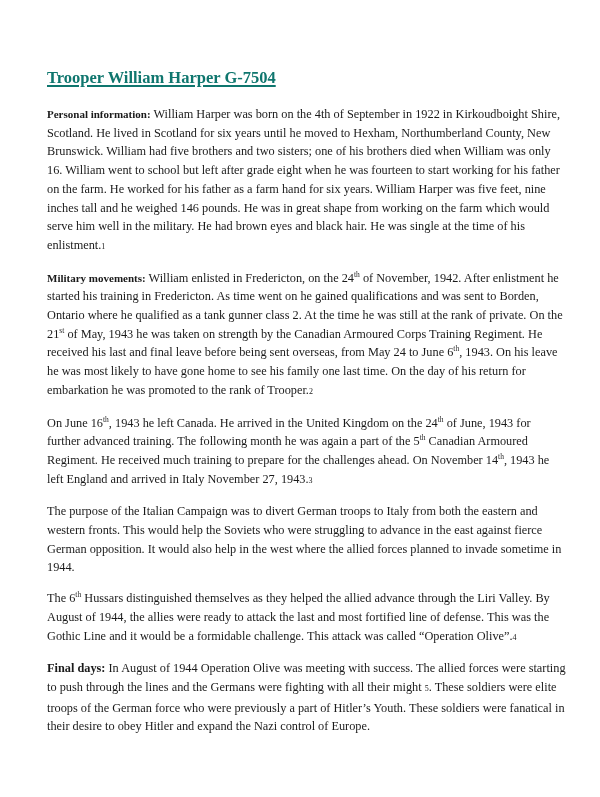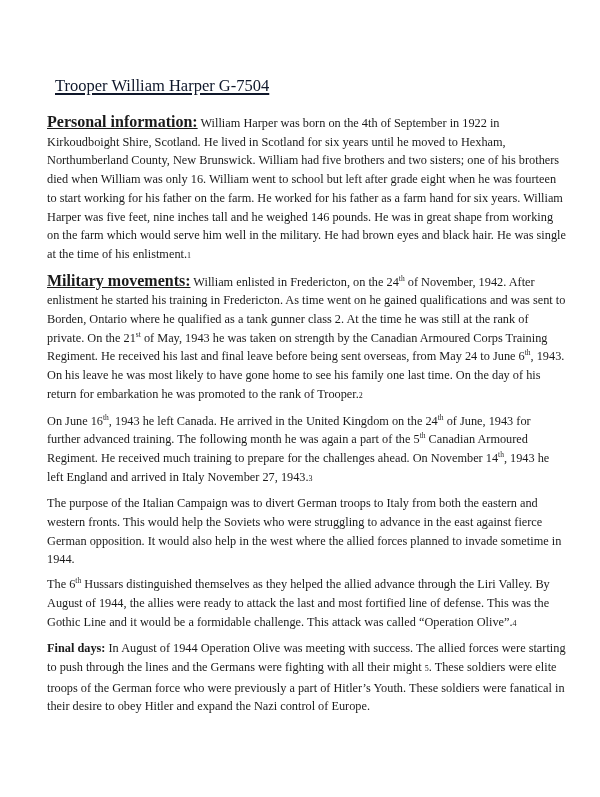--- a/index.html
+++ b/index.html
@@ -15,45 +15,44 @@
       font-family: "Liberation Serif", "DejaVu Serif", serif;
       color: #1a1a1a;
     }
     .page {
       position: absolute;
       left: 47px;
       top: 68px;
       width: 520px;
     }
     .title {
-      font-weight: normal;
+      font-weight: bold;
       font-size: 16.5px;
       line-height: 20px;
       text-decoration: underline;
       text-decoration-thickness: 1.5px;
       text-underline-offset: 2px;
-      margin: 8px;
-      color: #0f172a;
+      margin: 0;
+      color: #0f766e;
     }
     .title sup {
       font-size: 10px;
       line-height: 0;
       vertical-align: 7px;
     }
     .section {
       font-size: 12.3px;
       line-height: 18.7px;
       margin: 0;
     }
-    .section + .section { margin-top: 6px; }
+    .section + .section { margin-top: 12px; }
     .first-section { margin-top: 17px !important; }
     .label-big {
       font-weight: bold;
-      font-size: 16px;
-      text-decoration: underline;
+      font-size: 11px;
     }
     .label-small {
       font-weight: bold;
       font-family: Liberation Serif, serif;
     }
     sup {
       font-size: 7.5px;
       line-height: 0;
       vertical-align: 5px;
     }

